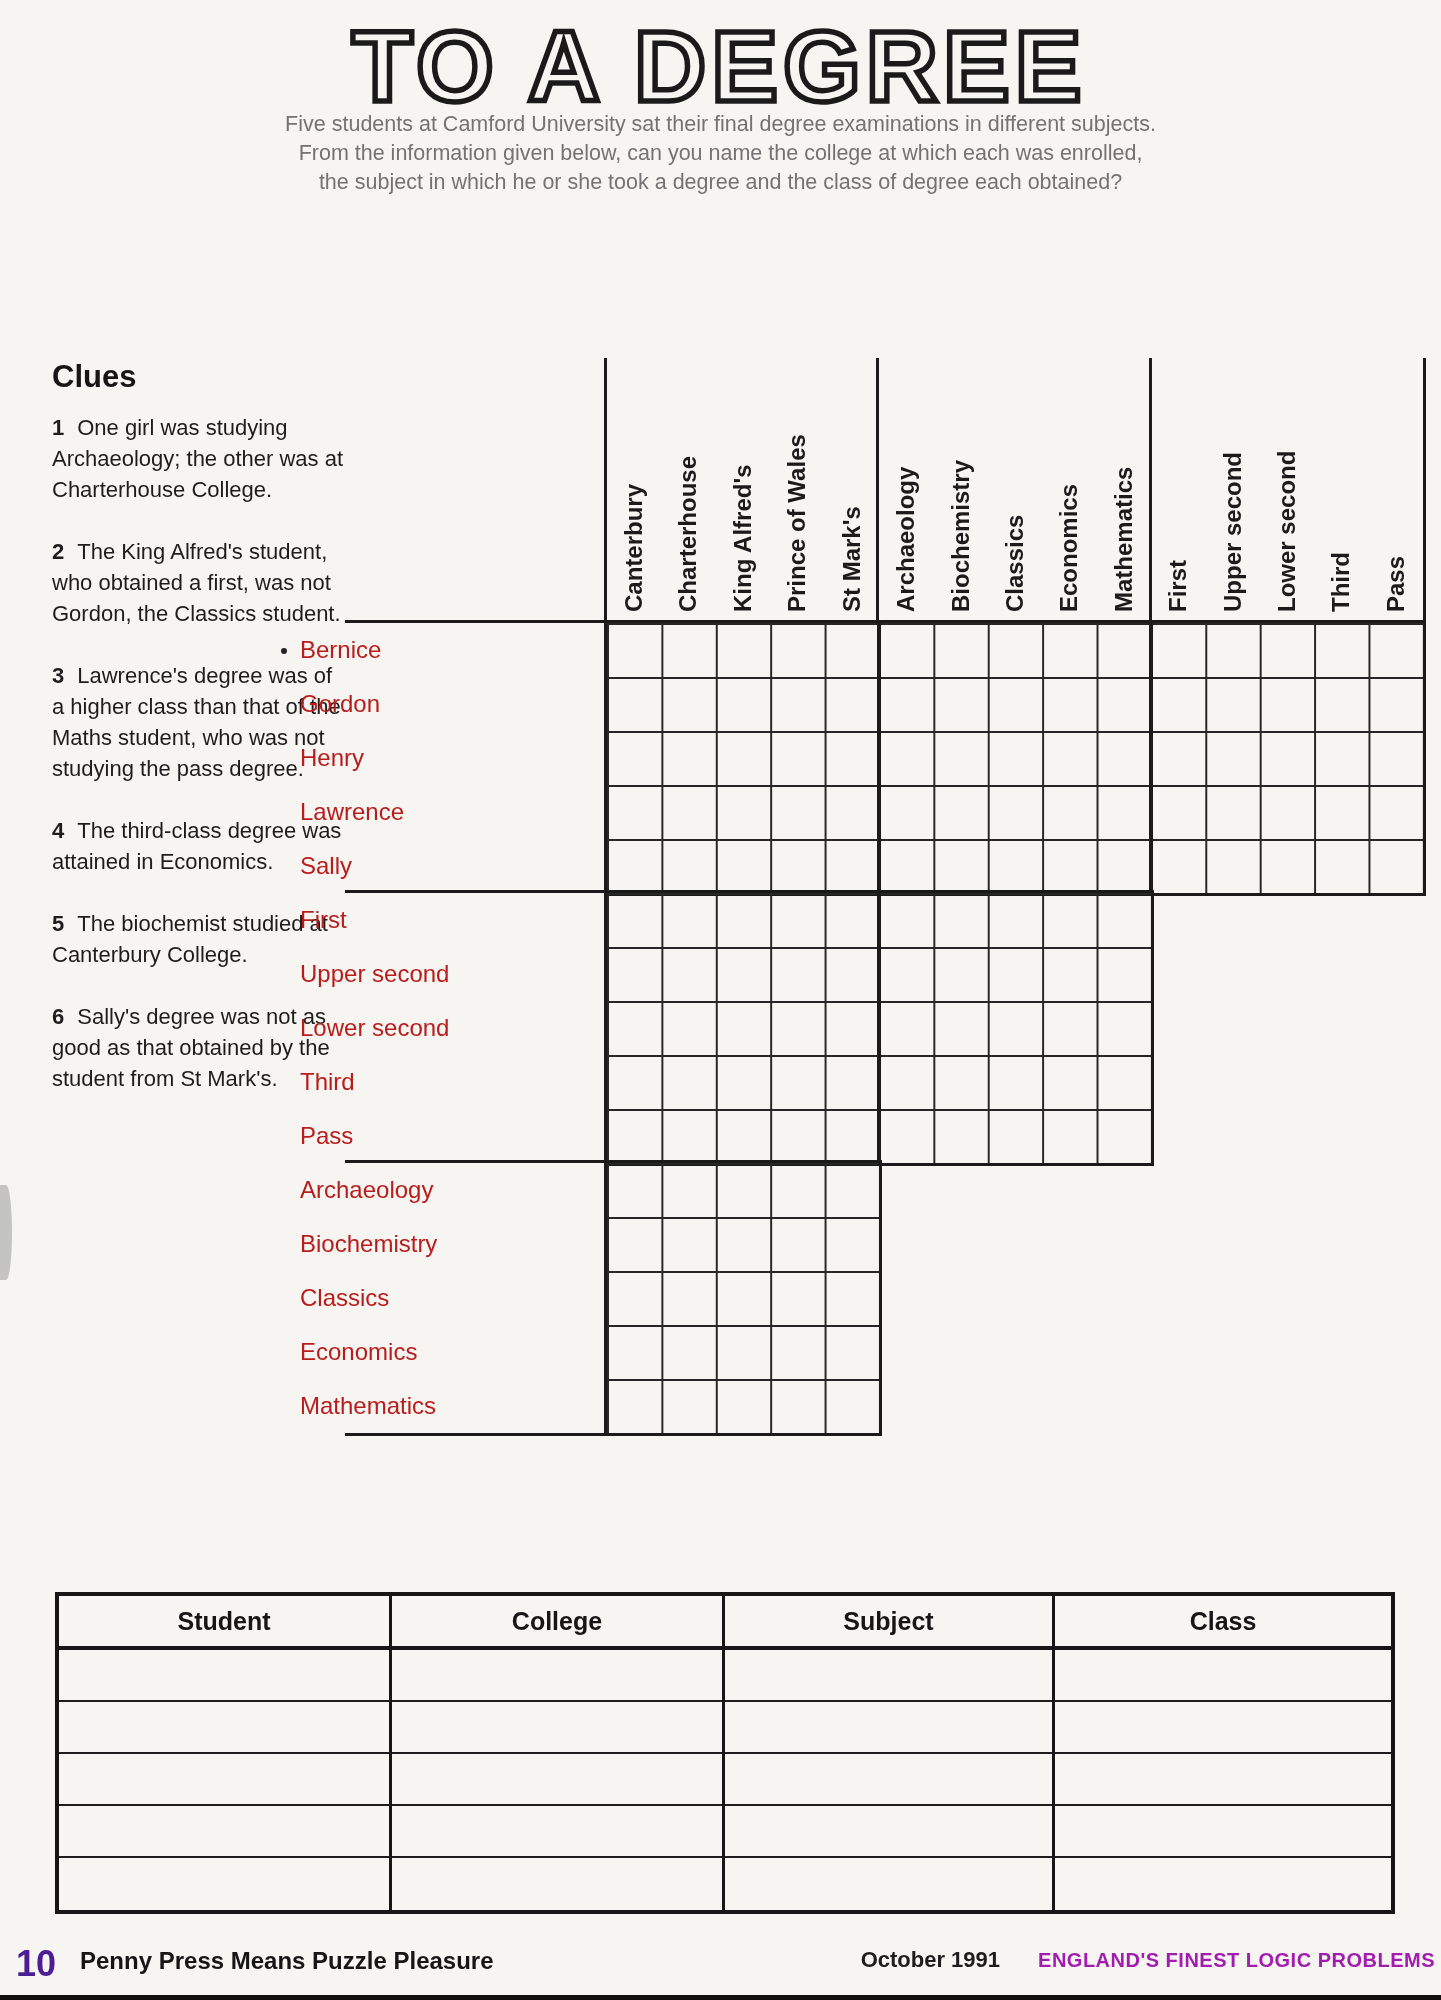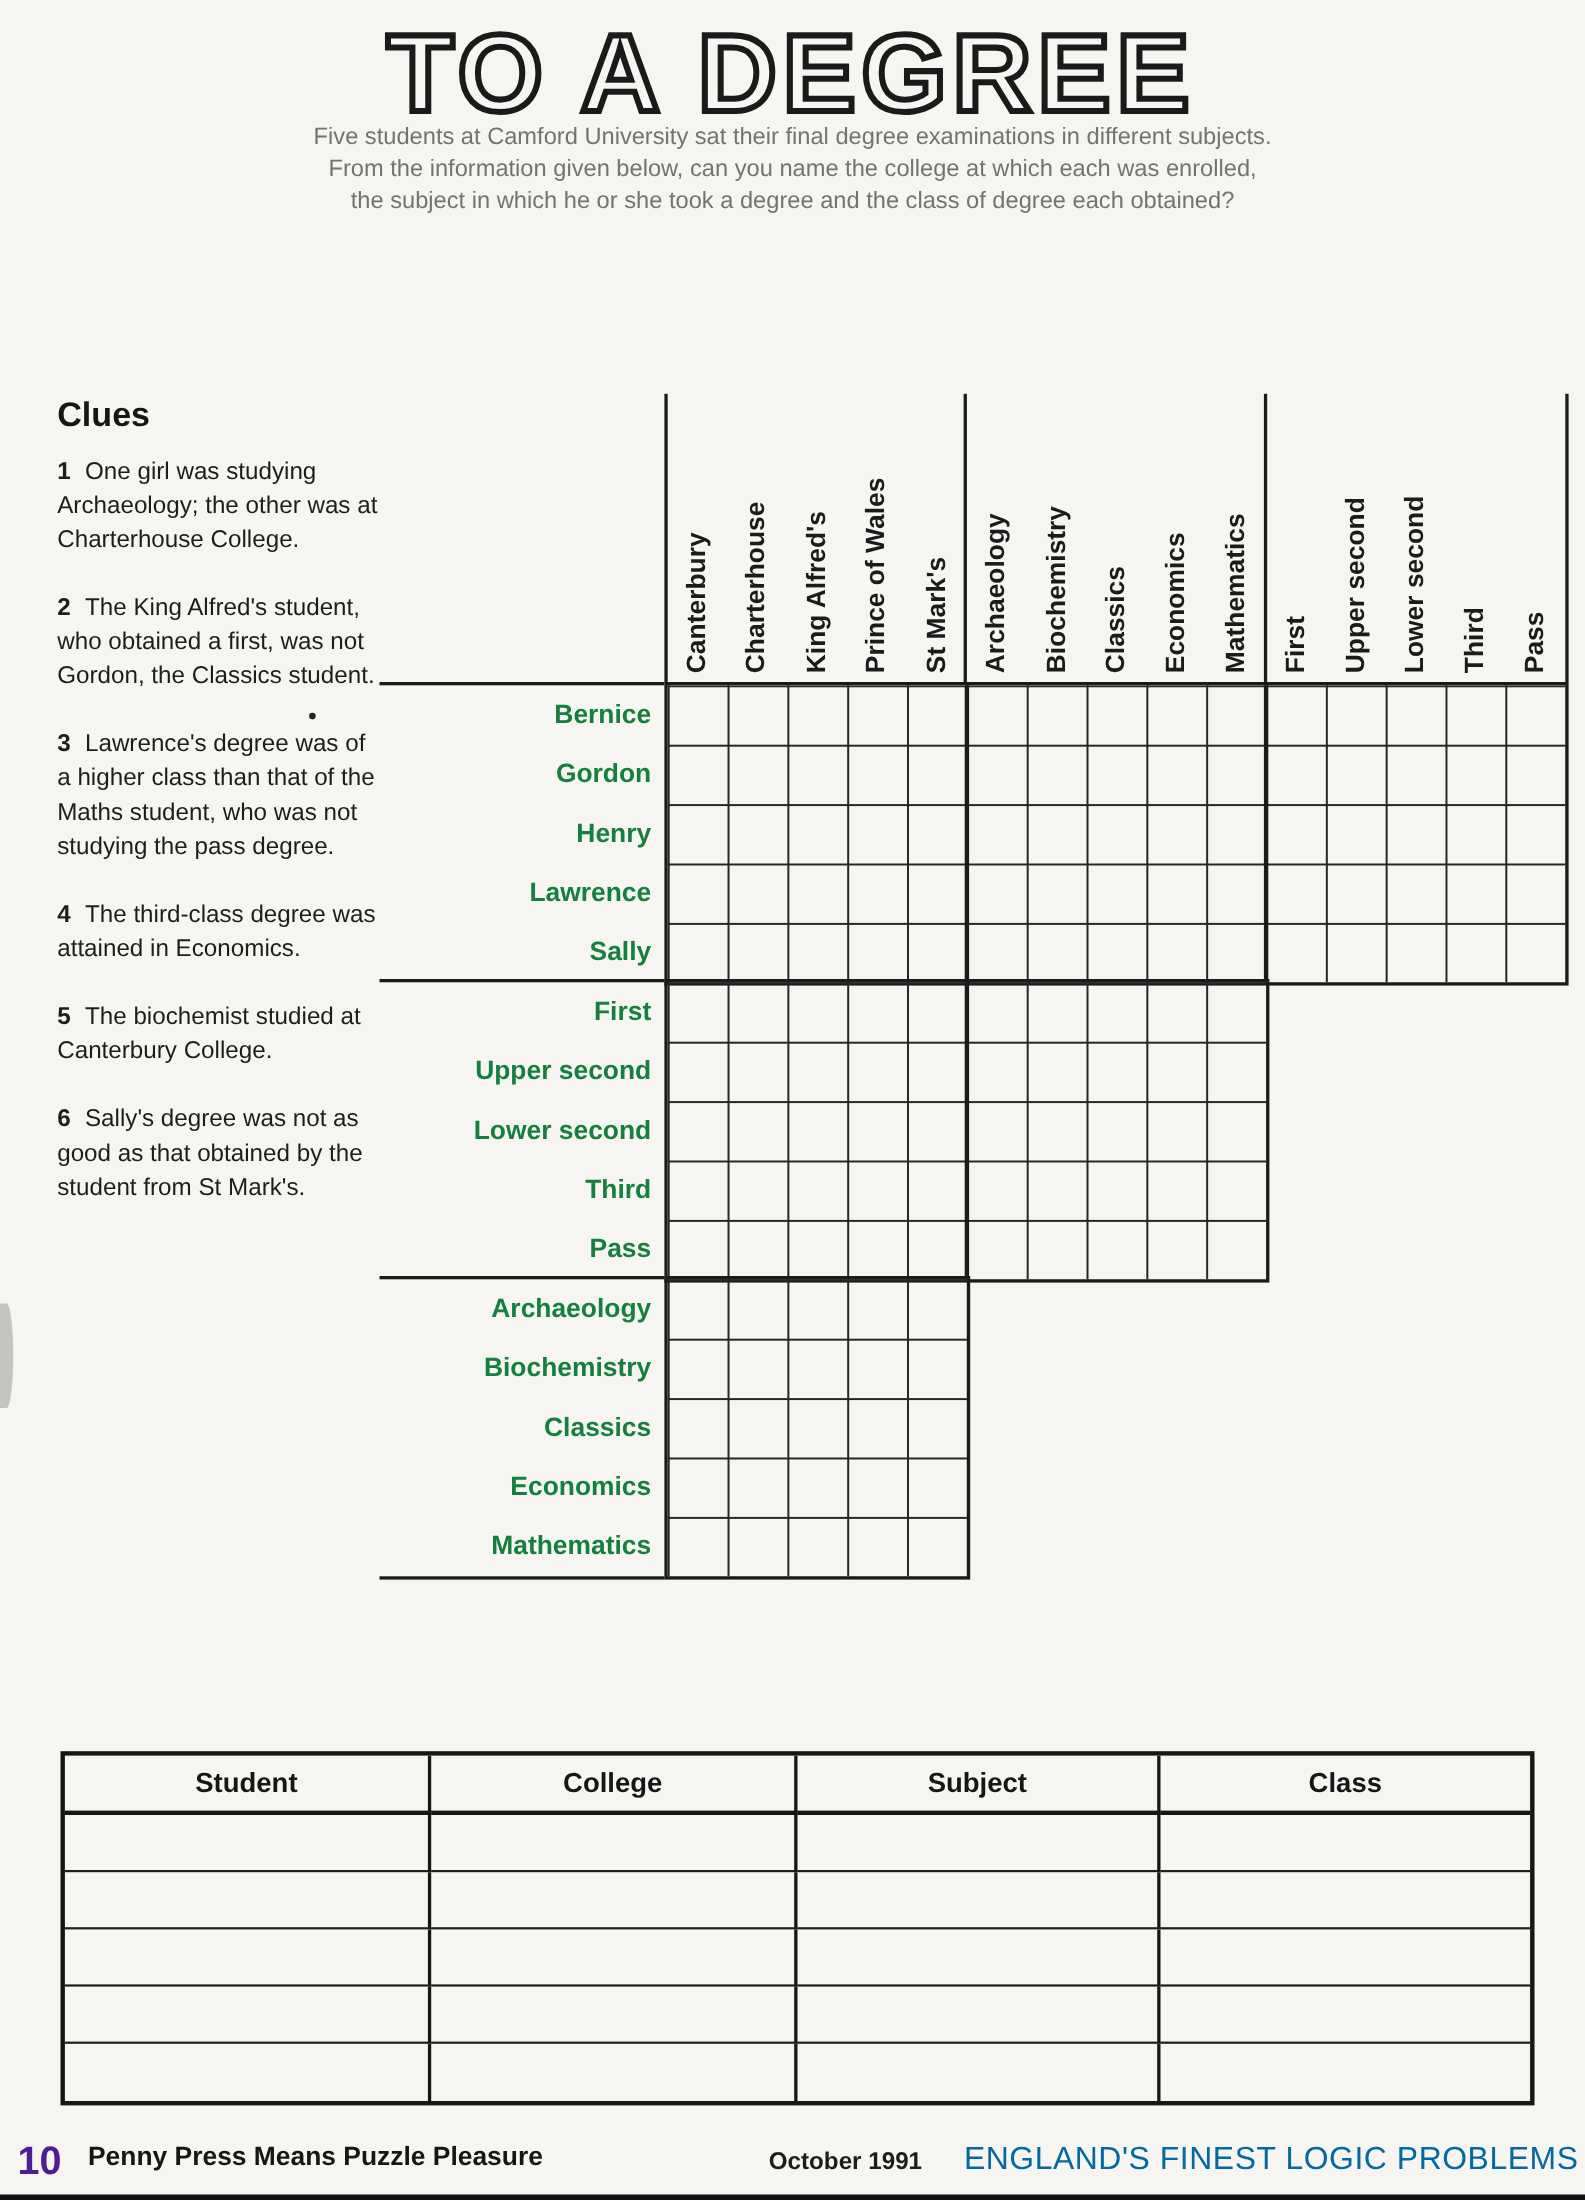--- a/index.html
+++ b/index.html
@@ -27,43 +27,43 @@
       linear-gradient(to bottom, #262626 0 1.8px, transparent 1.8px);
   }
   .vsep { position:absolute; top:0; width:3.4px; height:270px; background:#1b1b1b; }
   .hline { position:absolute; background:#1b1b1b; }
   .collab {
     position:absolute; top:368px; height:244px; width:30px;
     writing-mode:vertical-rl; transform:rotate(180deg);
     font-size:24px; font-weight:bold; line-height:30px; white-space:nowrap; color:#1b1b1b;
   }
   .rowlab {
-    position:absolute; left:300px; width:292px; height:32px; text-align:right;
-    font-size:24px; font-weight:bold; line-height:32px; white-space:nowrap; color:#15803d;
+    position:absolute; left:300px; width:292px; height:32px; text-align:left;
+    font-size:24px; font-weight:normal; line-height:32px; white-space:nowrap; color:#b91c1c;
   }
   
   .anstable {
     position:absolute; left:55px; top:1592px; width:1332px;
     border:4px solid #161616; display:grid;
     grid-template-columns:333px 333px 330px 1fr;
     grid-template-rows:54px repeat(5,52px);
     background:transparent;
   }
   .at-h { border-right:3px solid #161616; border-bottom:4px solid #161616;
           display:flex; align-items:center; justify-content:center;
           font-size:25px; font-weight:bold; color:#161616; }
   .at-c { border-right:3px solid #161616; border-bottom:2.5px solid #1d1d1d; }
   .no-r { border-right:none; }
   .no-b { border-bottom:none; }
   
   .pgnum { position:absolute; left:16px; top:1943px; font-size:36px; font-weight:bold; color:#4c1d95; }
   .tagline { position:absolute; left:80px; top:1947px; font-size:24px; font-weight:bold; color:#161616; }
   .footright { position:absolute; right:6px; top:1947px; display:flex; gap:38px; align-items:baseline; }
   .issue { font-size:22px; font-weight:bold; color:#1d1d1d; }
-  .pub { font-size:29px; font-weight:normal; letter-spacing:.5px; color:#0369a1; }
+  .pub { font-size:20px; font-weight:bold; letter-spacing:.5px; color:#a21caf; }
   .bottom-edge { position:absolute; left:0; bottom:0; width:100%; height:5px; background:#101010; }
   
   .speck { position:absolute; background:#222; border-radius:50%; }
   .smudge { position:absolute; left:0; top:1185px; width:12px; height:95px;
             background:#444; opacity:.28; border-radius:0 50% 50% 0; }
 </style>
 </head>
 <body>
 
 <div class="page">

